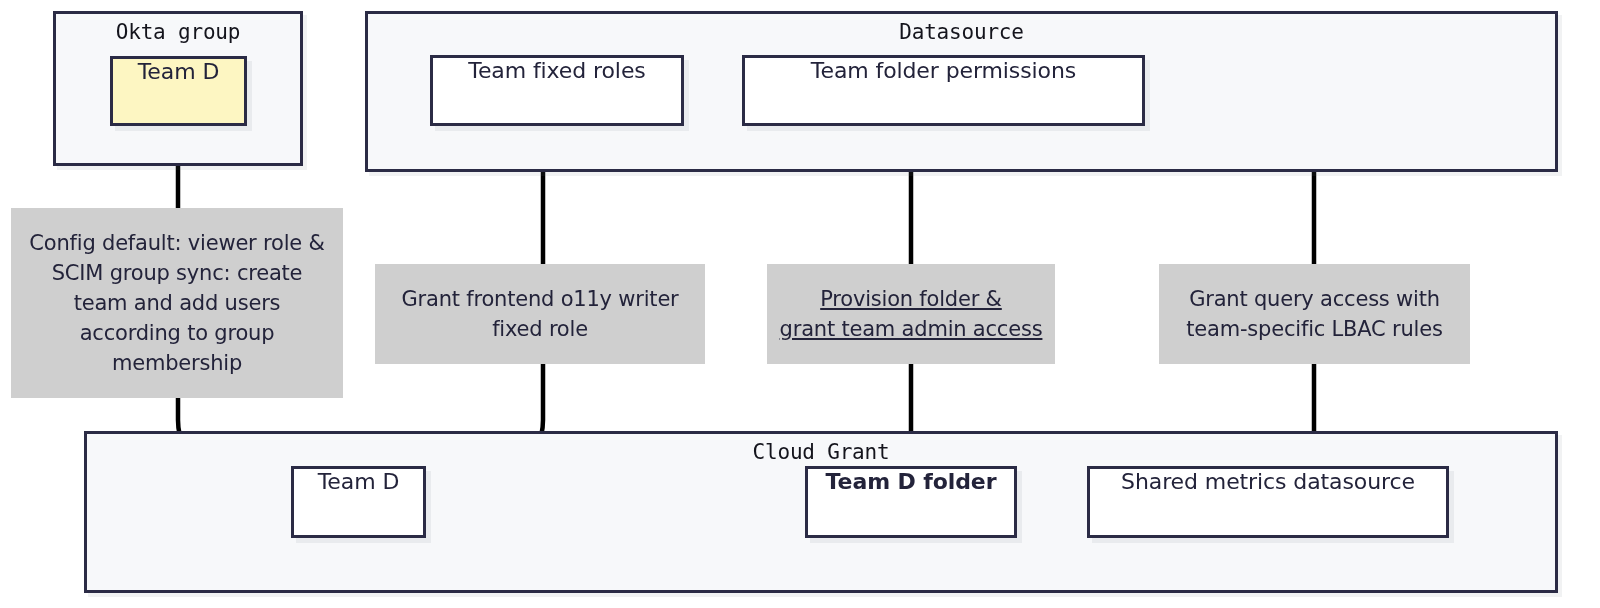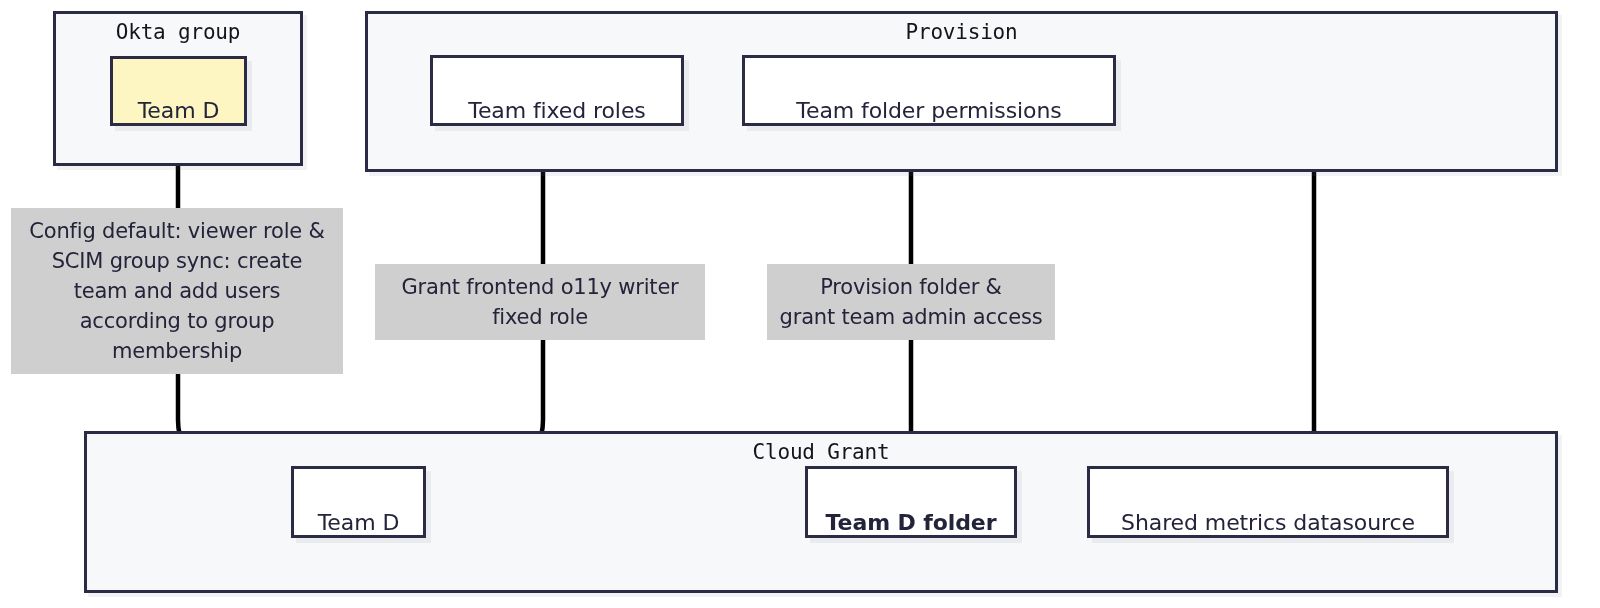--- a/index.html
+++ b/index.html
@@ -46,21 +46,21 @@
     letter-spacing: -0.2px;
     white-space: nowrap;
   }
   
   .node {
     position: absolute;
     box-sizing: border-box;
     background: #ffffff;
     border: 3px solid #2b2b45;
     display: flex;
-    align-items: flex-end;
+    align-items: flex-start;
     justify-content: center;
     box-shadow: 5px 5px 0 0 rgba(120,125,140,0.10);
     z-index: 4;
   }
   .node-label {
     font-family: "DejaVu Sans", sans-serif;
     font-size: 22px;
     color: #23233a;
     white-space: nowrap;
     letter-spacing: -0.1px;
@@ -74,21 +74,21 @@
     background: #cfcfcf;
     color: #23233a;
     font-family: "DejaVu Sans", sans-serif;
     font-size: 21px;
     line-height: 30px;
     text-align: center;
     z-index: 6;
     white-space: pre;
     letter-spacing: -0.2px;
     box-sizing: border-box;
-    padding: 8px 2px;
+    padding: 20px 2px;
   }
 </style>
 </head>
 <body>
 
 <div id="canvas">
 
   <svg class="layer" viewBox="0 0 1600 608" width="1600" height="608" xmlns="http://www.w3.org/2000/svg">
     <defs>
       <marker id="arrowhead" markerWidth="9" markerHeight="9" refX="5.2" refY="3.2" orient="auto" markerUnits="strokeWidth">
@@ -103,36 +103,36 @@
     <path d="M911,126 L911,455" fill="none" stroke="#000000" stroke-width="4.5" marker-end="url(#arrowhead)"></path>
 
     <path d="M1314,126 L1314,455" fill="none" stroke="#000000" stroke-width="4.5" marker-end="url(#arrowhead)"></path>
   </svg>
 
   <div class="cluster" style="left:53px; top:11px; width:250px; height:155px;">
     <div class="cluster-title">Okta group</div>
   </div>
 
   <div class="cluster" style="left:365px; top:11px; width:1193px; height:161px;">
-    <div class="cluster-title">Provision</div>
+    <div class="cluster-title">Datasource</div>
   </div>
 
   <div class="cluster" style="left:84px; top:431px; width:1474px; height:162px;">
     <div class="cluster-title">Cloud Grant</div>
   </div>
 
   <div class="node highlight" style="left:110px; top:56px; width:137px; height:70px;">
     <span class="node-label">Team D</span>
   </div>
 
   <div class="node" style="left:418px; top:55px; width:254px; height:71px;margin-left:12px;">
     <span class="node-label">Team fixed roles</span>
   </div>
 
-  <div class="node" style="left:742px; top:55px; width:374px; height:71px;">
+  <div class="node" style="left:742px; top:55px; width:403px; height:71px;">
     <span class="node-label">Team folder permissions</span>
   </div>
 
 
   <div class="node" style="left:291px; top:466px; width:135px; height:72px;">
     <span class="node-label">Team D</span>
   </div>
 
   <div class="node" style="left:805px; top:466px; width:212px; height:72px;font-weight:bold;">
     <span class="node-label">Team D folder</span>
@@ -144,17 +144,19 @@
 
   <div class="edge-label" style="left:11px; top:208px; width:332px;">Config default: viewer role &amp;
 SCIM group sync: create
 team and add users
 according to group
 membership</div>
 
   <div class="edge-label" style="left:375px; top:264px; width:330px;">Grant frontend o11y writer
 fixed role</div>
 
-  <div class="edge-label" style="left:767px; top:264px; width:288px;">Provision folder &amp;
+  <div class="edge-label" style="left:767px; top:264px; width:288px;text-decoration:underline;">Provision folder &amp;
 grant team admin access</div>
 
+  <div class="edge-label" style="left:1159px; top:264px; width:311px;">Grant query access with
+team-specific LBAC rules</div>
 
 </div>
 
 </body></html>

